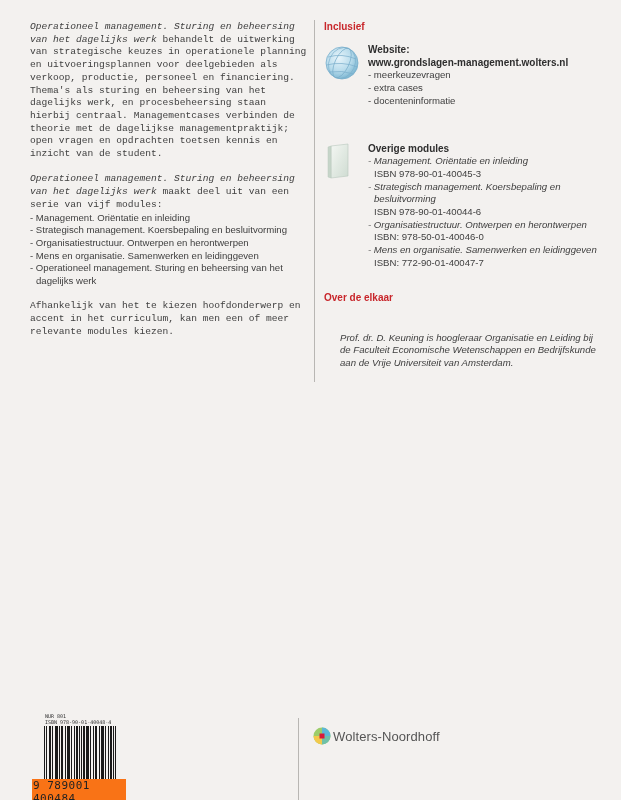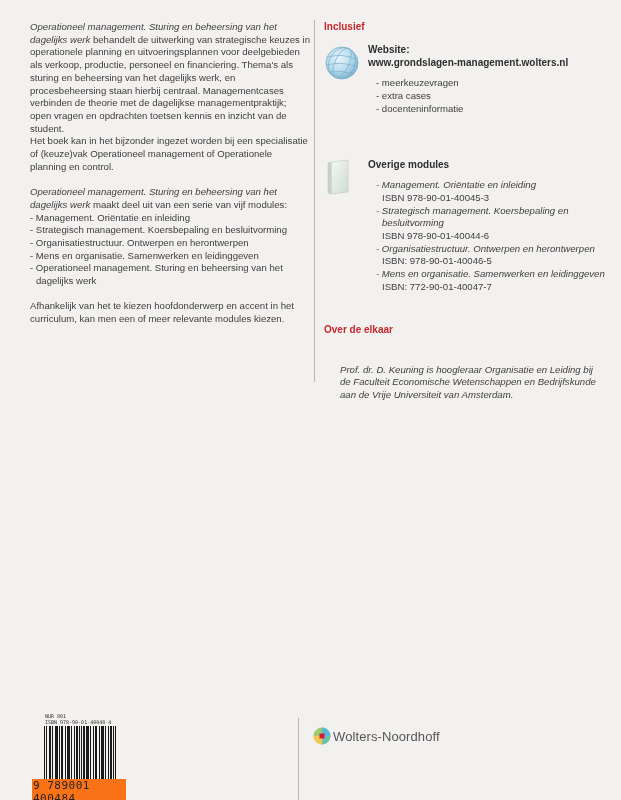--- a/index.html
+++ b/index.html
@@ -19,20 +19,21 @@
       position: absolute;
       left: 30px;
       top: 21px;
       width: 280px;
       font-size: 9.6px;
       line-height: 12.7px;
       color: #404040;
     }
     .left-col p {
       margin: 0;
+      font-family: Liberation Mono, monospace;
     }
     .left-col .gap {
       height: 12.7px;
     }
     .left-col em {
       font-style: italic;
     }
     .left-col ul {
       list-style: none;
       margin: 0;
@@ -80,21 +81,21 @@
       color: #2e2e2e;
       font-size: 10px;
     }
     .block .url {
       font-weight: bold;
       color: #2e2e2e;
       font-size: 10px;
     }
     .block ul {
       list-style: none;
-      margin: 8px;
+      margin: 0;
       padding: 0;
     }
     .block li.item {
       padding-left: 6px;
       text-indent: -6px;
       font-style: italic;
     }
     .block li.isbn {
       padding-left: 6px;
     }
@@ -161,21 +162,20 @@
       color: #555;
       margin-left: 2px;
       letter-spacing: 0.1px;
     }
   </style>
 </head>
 <body>
 
 <div class="left-col">
   <p><em>Operationeel management. Sturing en beheersing van het dagelijks werk</em><span> behandelt de uitwerking van strategische keuzes in operationele planning en uitvoeringsplannen voor deelgebieden als verkoop, productie, personeel en financiering. Thema's als sturing en beheersing van het dagelijks werk, en procesbeheersing staan hierbij centraal. Managementcases verbinden de theorie met de dagelijkse managementpraktijk; open vragen en opdrachten toetsen kennis en inzicht van de student.</span></p>
-  <p>Het boek kan in het bijzonder ingezet worden bij een specialisatie of (keuze)vak Operationeel management of Operationele planning en control.</p>
   <div class="gap"></div>
   <p><em>Operationeel management. Sturing en beheersing van het dagelijks werk</em><span> maakt deel uit van een serie van vijf modules:</span></p>
   <ul>
     <li>- Management. Oriëntatie en inleiding</li>
     <li>- Strategisch management. Koersbepaling en besluitvorming</li>
     <li>- Organisatiestructuur. Ontwerpen en herontwerpen</li>
     <li>- Mens en organisatie. Samenwerken en leidinggeven</li>
     <li>- Operationeel management. Sturing en beheersing van het dagelijks werk</li>
   </ul>
   <div class="gap"></div>
@@ -229,21 +229,21 @@
         <polygon points="2,4 5,3 5,35 2,34" fill="#c6d5c9" stroke="#b9c8bd" stroke-width="0.5"></polygon>
       </svg>
     </div>
     <div class="title">Overige modules</div>
     <ul>
       <li class="item">- Management. Oriëntatie en inleiding</li>
       <li class="isbn">ISBN 978-90-01-40045-3</li>
       <li class="item">- Strategisch management. Koersbepaling en besluitvorming</li>
       <li class="isbn">ISBN 978-90-01-40044-6</li>
       <li class="item">- Organisatiestructuur. Ontwerpen en herontwerpen</li>
-      <li class="isbn">ISBN: 978-90-01-40046-5</li>
+      <li class="isbn">ISBN: 978-50-01-40046-0</li>
       <li class="item">- Mens en organisatie. Samenwerken en leidinggeven</li>
       <li class="isbn">ISBN: 772-90-01-40047-7</li>
     </ul>
   </div>
 
   <div style="height:22px"></div>
   <p class="section-head">Over de elkaar</p>
   <div style="height:10px"></div>
   <p class="author" style="margin:16px">Prof. dr. D. Keuning is hoogleraar Organisatie en Leiding bij de Faculteit Economische Wetenschappen en Bedrijfskunde aan de Vrije Universiteit van Amsterdam.</p>
 </div>

